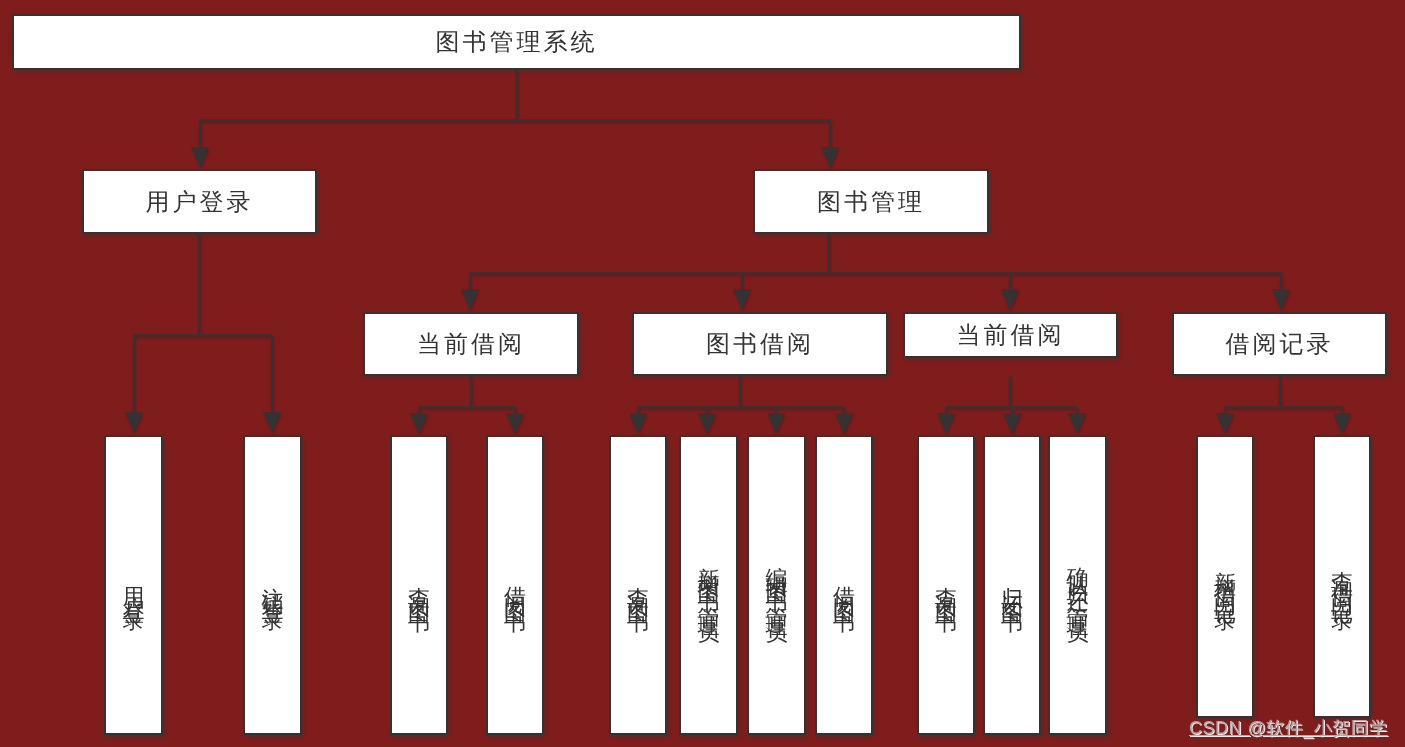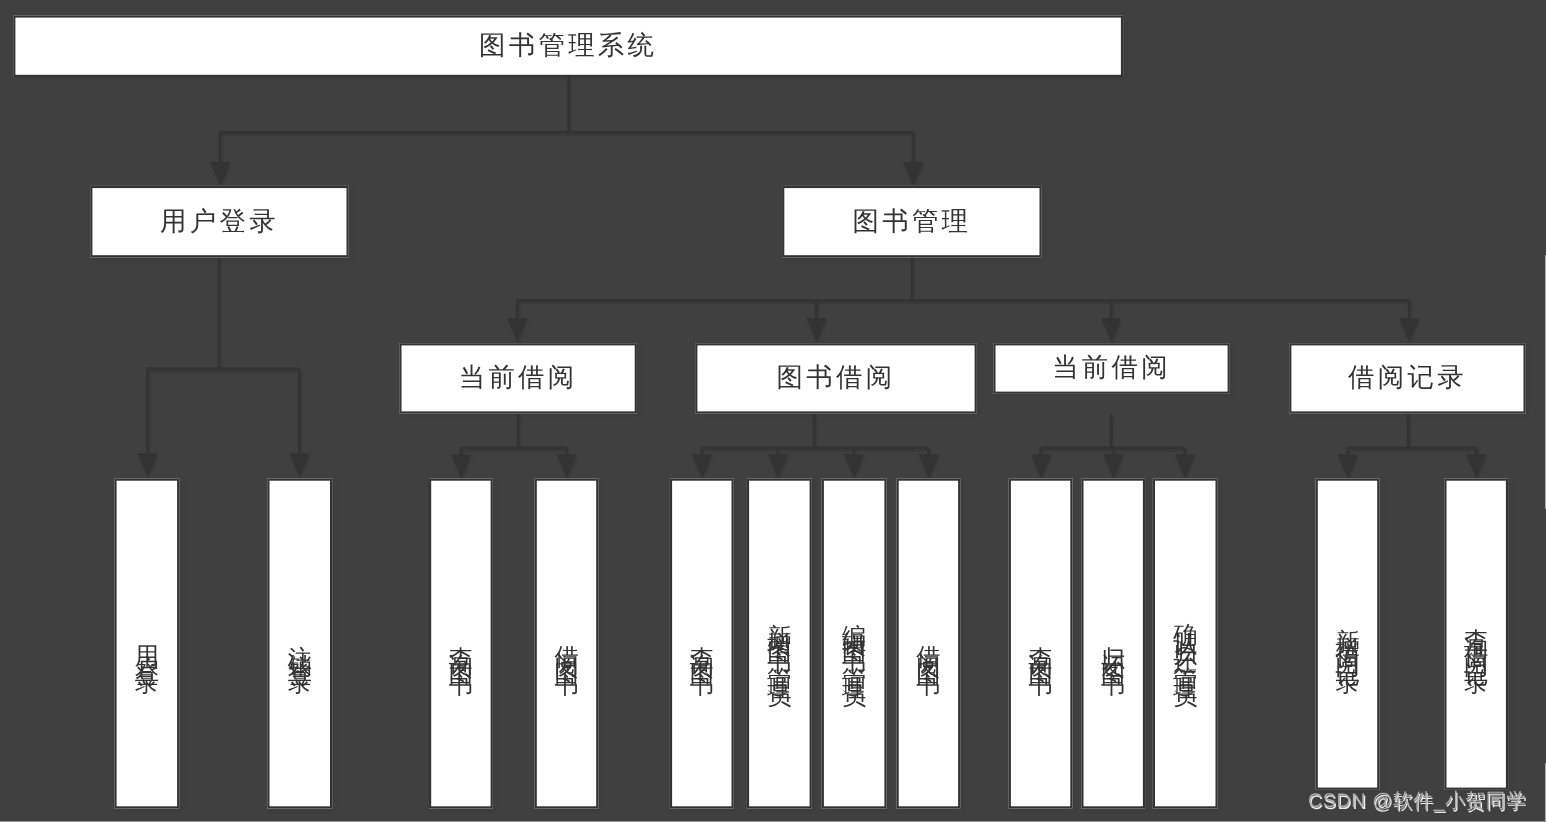--- a/index.html
+++ b/index.html
@@ -1,36 +1,37 @@
 <!DOCTYPE html>
 <html><head>
 <meta charset="utf-8">
 <style>
   html,body{margin:0;padding:0;background:#ffffff;}
   .stage{
-    position:relative;width:1405px;height:747px;background:#404040;
+    position:relative;width:1405px;height:747px;background:#7f1d1d;
     font-family:"Liberation Sans","DejaVu Sans",sans-serif;overflow:hidden;
   }
   svg.wires{position:absolute;left:0;top:0;filter:drop-shadow(1px 2px 1px rgba(0,0,0,0.18));}
   .box{
     position:absolute;box-sizing:border-box;background:#ffffff;
     border:2.5px solid #333333;display:flex;align-items:center;justify-content:center;
     box-shadow:2px 2px 3px rgba(50,50,50,0.28);
   }
   .box .label{
     font-size:24px;letter-spacing:3px;color:#333333;white-space:nowrap;line-height:1;
   }
   .leaf .vtext{
     writing-mode:vertical-rl;text-orientation:mixed;
     font-size:22px;letter-spacing:8px;color:#333333;line-height:1;
   }
   .watermark{
     position:absolute;left:1189px;top:716px;width:210px;
     font-size:18px;color:#adadad;letter-spacing:0.5px;white-space:nowrap;
     text-shadow:1px 1px 0 rgba(255,255,255,0.9);
+    text-decoration:underline;
   }
 </style>
 </head>
 <body>
 
 <div class="stage">
 
   <svg class="wires" width="1405" height="747" viewBox="0 0 1405 747">
     <g stroke="#333333" stroke-width="2.25" fill="none">
 
@@ -71,21 +72,21 @@
     </g>
   </svg>
 
   <div class="box" style="left:12px;top:14px;width:1009px;height:56px">
     <span class="label">图书管理系统</span>
   </div>
 
   <div class="box" style="left:82px;top:169px;width:235px;height:65px">
     <span class="label">用户登录</span>
   </div>
-  <div class="box" style="left:711px;top:169px;width:236px;height:65px">
+  <div class="box" style="left:753px;top:169px;width:236px;height:65px">
     <span class="label">图书管理</span>
   </div>
 
   <div class="box" style="left:363px;top:312px;width:216px;height:64px">
     <span class="label">当前借阅</span>
   </div>
   <div class="box" style="left:632px;top:312px;width:256px;height:64px">
     <span class="label">图书借阅</span>
   </div>
   <div class="box" style="left:903px;top:312px;width:215px;height:46px">

